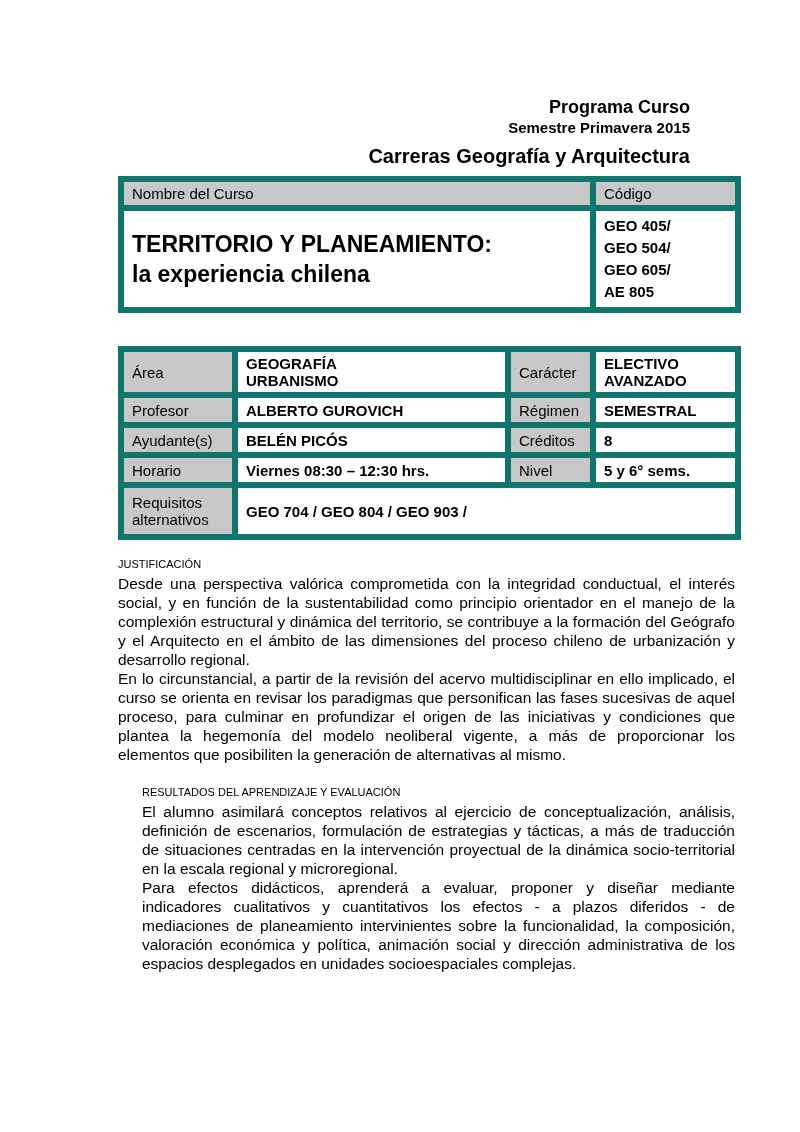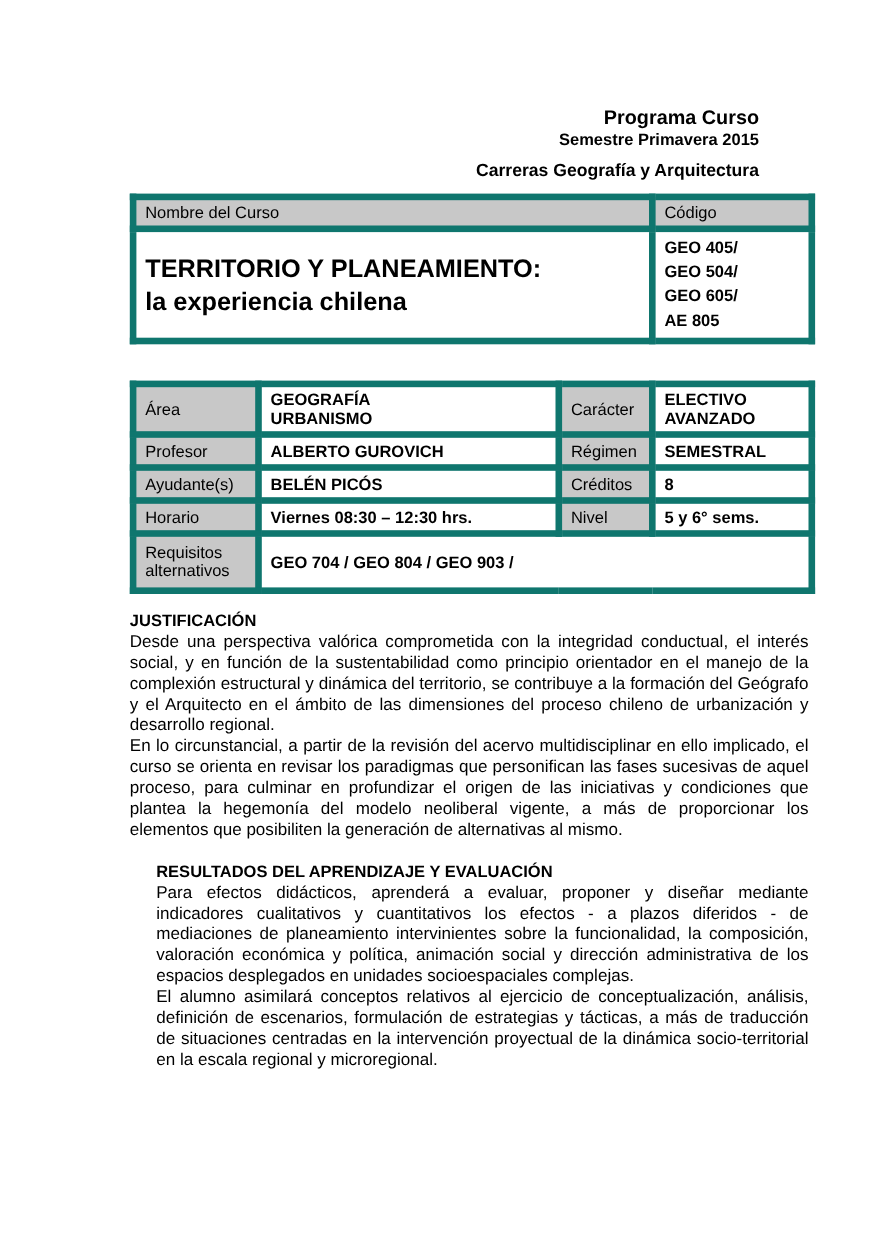--- a/index.html
+++ b/index.html
@@ -9,21 +9,21 @@
     font-family: "Liberation Sans", sans-serif;
     color: #000;
     overflow: hidden;
   }
   .page { padding: 96px 65px 0 118px; width: 800px; }
 
   
   .doc-header { text-align: right; padding-right: 45px; margin-bottom: 10px; }
   .doc-title { font-size: 18px; font-weight: bold; line-height: 22px; }
   .doc-subtitle { font-size: 15px; font-weight: bold; line-height: 19px; margin-bottom: 9px; }
-  .doc-careers { font-size: 16px; font-weight: bold; line-height: 20px; }
+  .doc-careers { font-size: 20px; font-weight: bold; line-height: 20px; }
 
   
   table { border-collapse: collapse; width: 617px; table-layout: fixed; }
   td { border: 6px solid #0f766e; vertical-align: middle; padding: 3px 8px; font-size: 15px; }
   .gray { background: #c8c8c8; }
 
   .t1 .hdr-cell { height: 28px; font-weight: normal; }
   .t1 .course-title {
     font-size: 23px; font-weight: bold; line-height: 30px;
     white-space: pre-line; height: 102px; padding-left: 8px;
@@ -36,21 +36,21 @@
 
   .t2 { margin-top: 33px; }
   .t2 td { height: 30px; }
   .t2 .lbl { font-weight: normal; white-space: pre-line; }
   .t2 .val { font-weight: bold; white-space: pre-line; }
   .t2 .row-tall td { height: 30px; }
   .t2 .row-req td { height: 52px; }
 
   
   .body-text { margin-top: 15px; width: 617px; }
-  .section-heading { font-size: 15px; font-weight: bold; line-height: 19px; }
+  .section-heading { font-size: 11px; font-weight: normal; line-height: 19px; }
   .body-text p {
     font-size: 15.5px; line-height: 19px;
     text-align: justify;
   }
   .section + .section { margin-top: 19px; margin-left: 24px; }
 </style>
 </head>
 <body>
 
 <div class="page">
@@ -125,18 +125,18 @@
   </table>
 
   <div class="body-text">
     <div class="section">
       <h3 class="section-heading">JUSTIFICACIÓN</h3>
       <p>Desde una perspectiva valórica comprometida con la integridad conductual, el interés social, y en función de la sustentabilidad como principio orientador en el manejo de la complexión estructural y dinámica del territorio, se contribuye a la formación del Geógrafo y el Arquitecto en el ámbito de las dimensiones del proceso chileno de urbanización y desarrollo regional.</p>
       <p>En lo circunstancial, a partir de la revisión del acervo multidisciplinar en ello implicado, el curso se orienta en revisar los paradigmas que personifican las fases sucesivas de aquel proceso, para culminar en profundizar el origen de las iniciativas y condiciones que plantea la hegemonía del modelo neoliberal vigente, a más de proporcionar los elementos que posibiliten la generación de alternativas al mismo.</p>
     </div>
     <div class="section">
       <h3 class="section-heading">RESULTADOS DEL APRENDIZAJE Y EVALUACIÓN</h3>
+      <p>El alumno asimilará conceptos relativos al ejercicio de conceptualización, análisis, definición de escenarios, formulación de estrategias y tácticas, a más de traducción de situaciones centradas en la intervención proyectual de la dinámica socio-territorial en la escala regional y microregional.</p>
       <p>Para efectos didácticos, aprenderá a evaluar, proponer y diseñar mediante indicadores cualitativos y cuantitativos los efectos - a plazos diferidos - de mediaciones de planeamiento intervinientes sobre la funcionalidad, la composición, valoración económica y política, animación social y dirección administrativa de los espacios desplegados en unidades socioespaciales complejas.</p>
-      <p>El alumno asimilará conceptos relativos al ejercicio de conceptualización, análisis, definición de escenarios, formulación de estrategias y tácticas, a más de traducción de situaciones centradas en la intervención proyectual de la dinámica socio-territorial en la escala regional y microregional.</p>
     </div>
   </div>
 
 </div>
 
 </body></html>

